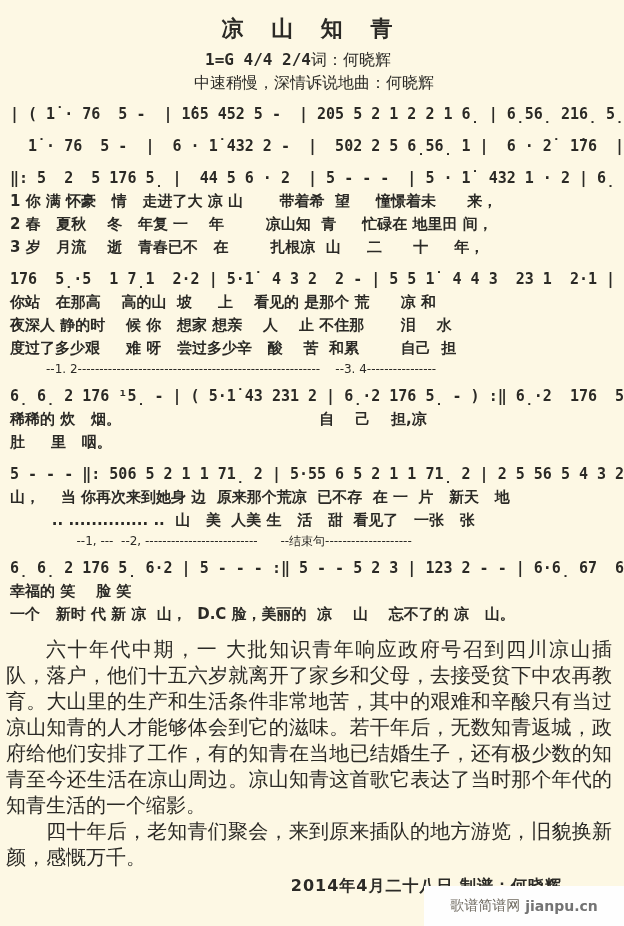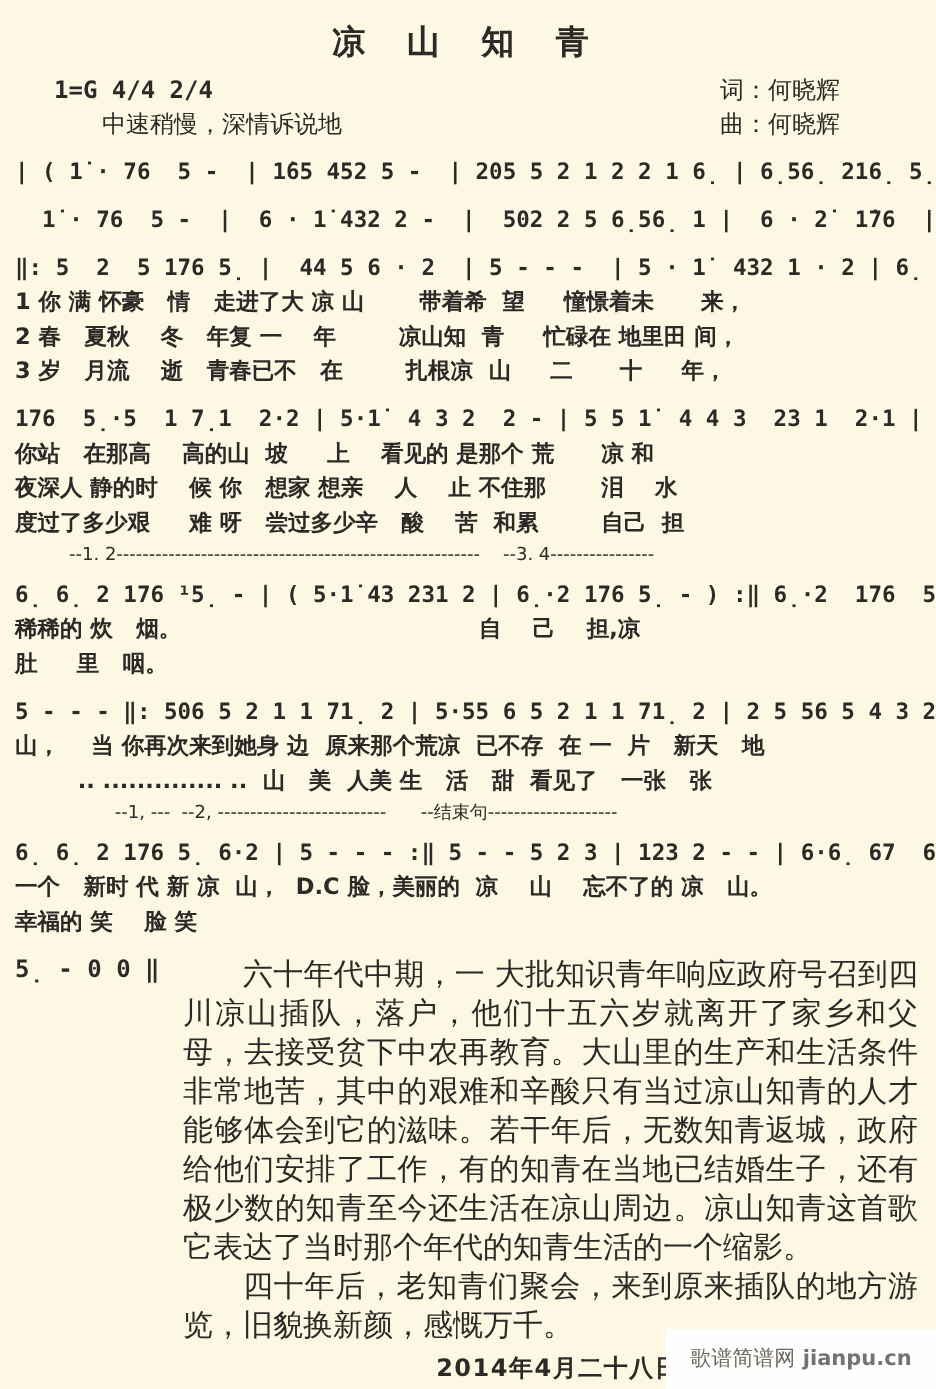--- a/index.html
+++ b/index.html
@@ -17,21 +17,21 @@
     padding:10px 6px 0 6px;
   }
   .title{
     text-align:center;
     font-size:22px;
     font-weight:bold;
     letter-spacing:10px;
     line-height:38px;
   }
   .meta-row{
-    display:flex;justify-content:space-between;
+    display:flex;justify-content:center;
     font-size:16px;line-height:23px;
   }
   .meta-row .left{padding-left:30px;}
   .meta-row .left2{padding-left:62px;}
   .meta-row .right{padding-right:58px;}
   .keysig{font-family:"DejaVu Sans Mono","Liberation Mono",monospace;font-weight:bold;}
   .music{
     font-family:"DejaVu Sans Mono","Liberation Mono",monospace;
     font-weight:bold;
     font-size:15px;
@@ -81,21 +81,21 @@
     text-align:right;
     padding-right:56px;
     font-size:16px;
     font-weight:bold;
     margin-top:6px;
     letter-spacing:1px;
   }
   .watermark-box{
     position:absolute;
     right:0;bottom:0;
-    width:180px;height:40px;
+    width:200px;height:40px;
     background:#fefefe;
     display:flex;
     align-items:center;
     justify-content:center;
     gap:5px;
     font-size:14px;
   }
   .wm-site{color:#6f6a60;}
   .wm-domain{color:#737373;font-weight:bold;}
 </style>
@@ -145,26 +145,25 @@
 
   <div>
     <div class="music">5 - - - ‖: 506 5 2 1 1 71̣ 2 | 5·55 6 5 2 1 1 71̣ 2 | 2 5 56 5 4 3 2 1 |</div>
     <div class="lyric">山，    当 你再次来到她身 边  原来那个荒凉  已不存  在 一  片   新天   地</div>
     <div class="lyric">        .. .............. ..  山   美  人美 生   活   甜  看见了   一张   张</div>
   </div>
 
   <div>
     <div class="volta">        --1, ---  --2, --------------------------      --结束句--------------------</div>
     <div class="music">6̣ 6̣ 2 176 5̣ 6·2 | 5 - - - :‖ 5 - - 5 2 3 | 123 2 - - | 6·6̣ 67  65 | 5̣ - - - |</div>
+    <div class="lyric">幸福的 笑    脸 笑</div>
     <div class="lyric">一个   新时 代 新 凉  山，  D.C 脸，美丽的  凉    山    忘不了的 凉   山。</div>
-    <div class="lyric">幸福的 笑    脸 笑</div>
   </div>
 
   <div class="coda-row">
-    <div class="coda-music">5̣ - 0 0 ‖</div>
     <div class="notes">
       <p>六十年代中期，一 大批知识青年响应政府号召到四川凉山插队，落户，他们十五六岁就离开了家乡和父母，去接受贫下中农再教育。大山里的生产和生活条件非常地苦，其中的艰难和辛酸只有当过凉山知青的人才能够体会到它的滋味。若干年后，无数知青返城，政府给他们安排了工作，有的知青在当地已结婚生子，还有极少数的知青至今还生活在凉山周边。凉山知青这首歌它表达了当时那个年代的知青生活的一个缩影。</p>
       <p>四十年后，老知青们聚会，来到原来插队的地方游览，旧貌换新颜，感慨万千。</p>
     </div>
   </div>
 
   <div class="credit">2014年4月二十八日  制谱：何晓辉</div>
 
   <div class="watermark-box">
     <span class="wm-site">歌谱简谱网</span>

